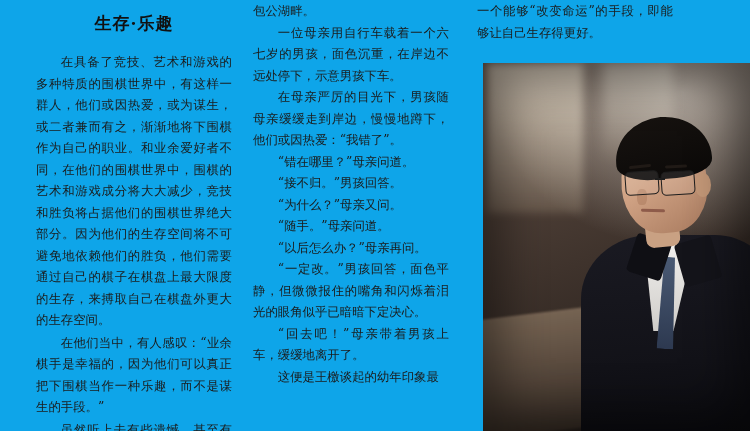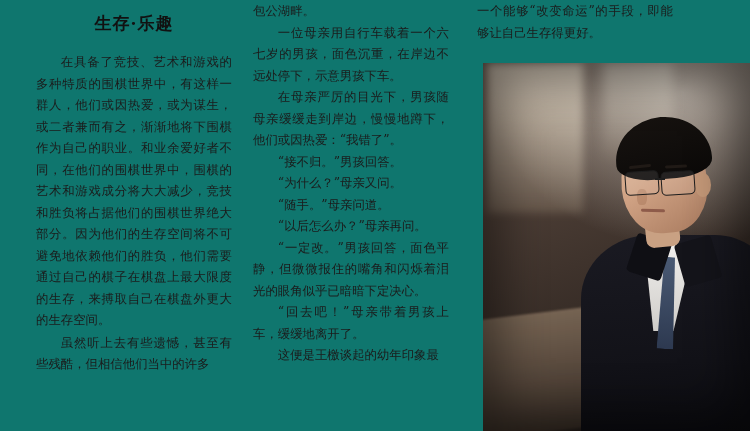--- a/index.html
+++ b/index.html
@@ -4,21 +4,21 @@
 <style>
   html, body {
     margin: 0;
     padding: 0;
     background: #ffffff;
   }
   .page {
     position: relative;
     width: 750px;
     height: 431px;
-    background: #0f766e;
+    background: #0ea5e9;
     overflow: hidden;
     font-family: "DejaVu Sans", "Liberation Sans", sans-serif;
     color: #1a1a1a;
   }
 
   
   .col1 {
     position: absolute;
     left: 36px;
     top: 8px;
@@ -200,29 +200,31 @@
 </style>
 </head>
 <body>
 
 <div class="page">
 
   <div class="col1">
     <div class="article-title">生存·乐趣</div>
     <div class="body-text">
       <p>在具备了竞技、艺术和游戏的多种特质的围棋世界中，有这样一群人，他们或因热爱，或为谋生，或二者兼而有之，渐渐地将下围棋作为自己的职业。和业余爱好者不同，在他们的围棋世界中，围棋的艺术和游戏成分将大大减少，竞技和胜负将占据他们的围棋世界绝大部分。因为他们的生存空间将不可避免地依赖他们的胜负，他们需要通过自己的棋子在棋盘上最大限度的生存，来搏取自己在棋盘外更大的生存空间。</p>
+      <p>在他们当中，有人感叹：“业余棋手是幸福的，因为他们可以真正把下围棋当作一种乐趣，而不是谋生的手段。”</p>
       <p>虽然听上去有些遗憾，甚至有些残酷，但相信他们当中的许多</p>
     </div>
   </div>
 
   <div class="col2">
     <div class="body-text">
       <p style="text-indent:0">包公湖畔。</p>
       <p>一位母亲用自行车载着一个六七岁的男孩，面色沉重，在岸边不远处停下，示意男孩下车。</p>
       <p>在母亲严厉的目光下，男孩随母亲缓缓走到岸边，慢慢地蹲下，他们或因热爱：“我错了”。</p>
+      <p>“错在哪里？”母亲问道。</p>
       <p>“接不归。”男孩回答。</p>
       <p>“为什么？”母亲又问。</p>
       <p>“随手。”母亲问道。</p>
       <p>“以后怎么办？”母亲再问。</p>
       <p>“一定改。”男孩回答，面色平静，但微微报住的嘴角和闪烁着泪光的眼角似乎已暗暗下定决心。</p>
       <p>“回去吧！”母亲带着男孩上车，缓缓地离开了。</p>
       <p>这便是王檄谈起的幼年印象最</p>
     </div>
   </div>
 

